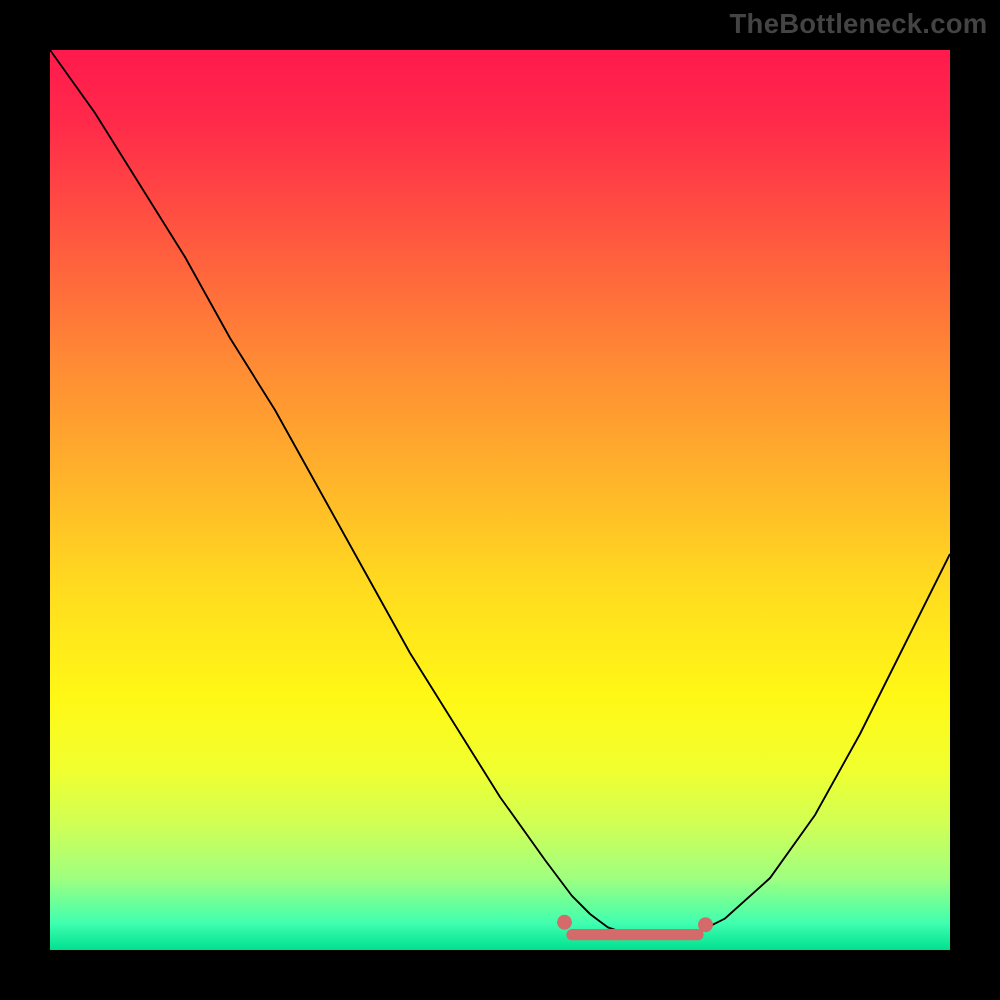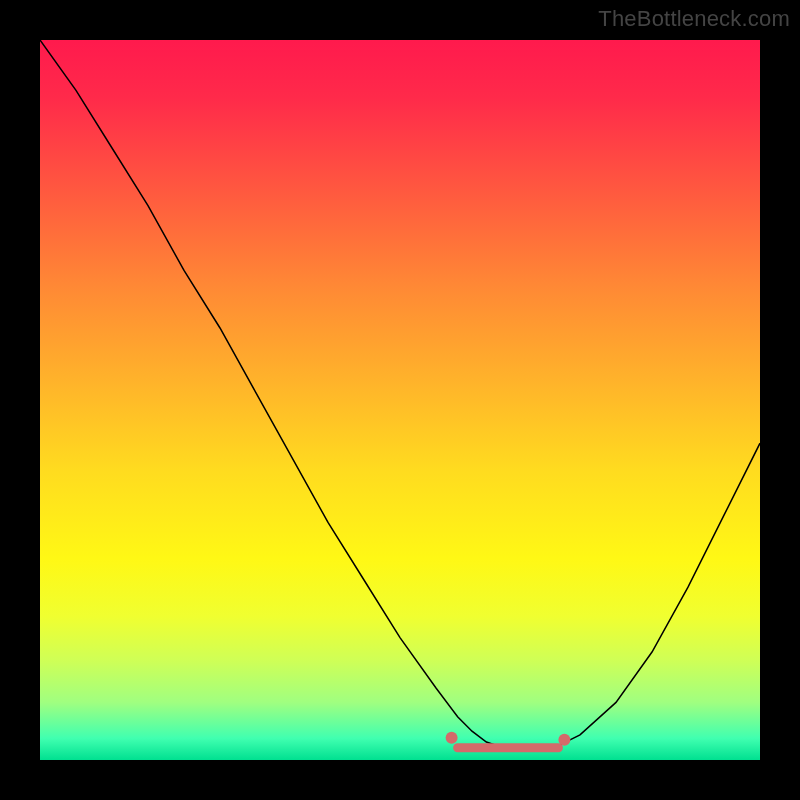--- a/index.html
+++ b/index.html
@@ -10,21 +10,21 @@
     position: relative;
     font-family: Arial, sans-serif;
     overflow: hidden;
   }
   .watermark {
     position: absolute;
     top: 6px;
     right: 10px;
     color: #444;
     font-size: 22px;
-    font-weight: 400;
+    font-weight: 700;
     z-index: 10;
     letter-spacing: 0.2px;
   }
   .plot-area {
     position: absolute;
     left: 40px;
     top: 40px;
     width: 720px;
     height: 720px;
     overflow: hidden;

